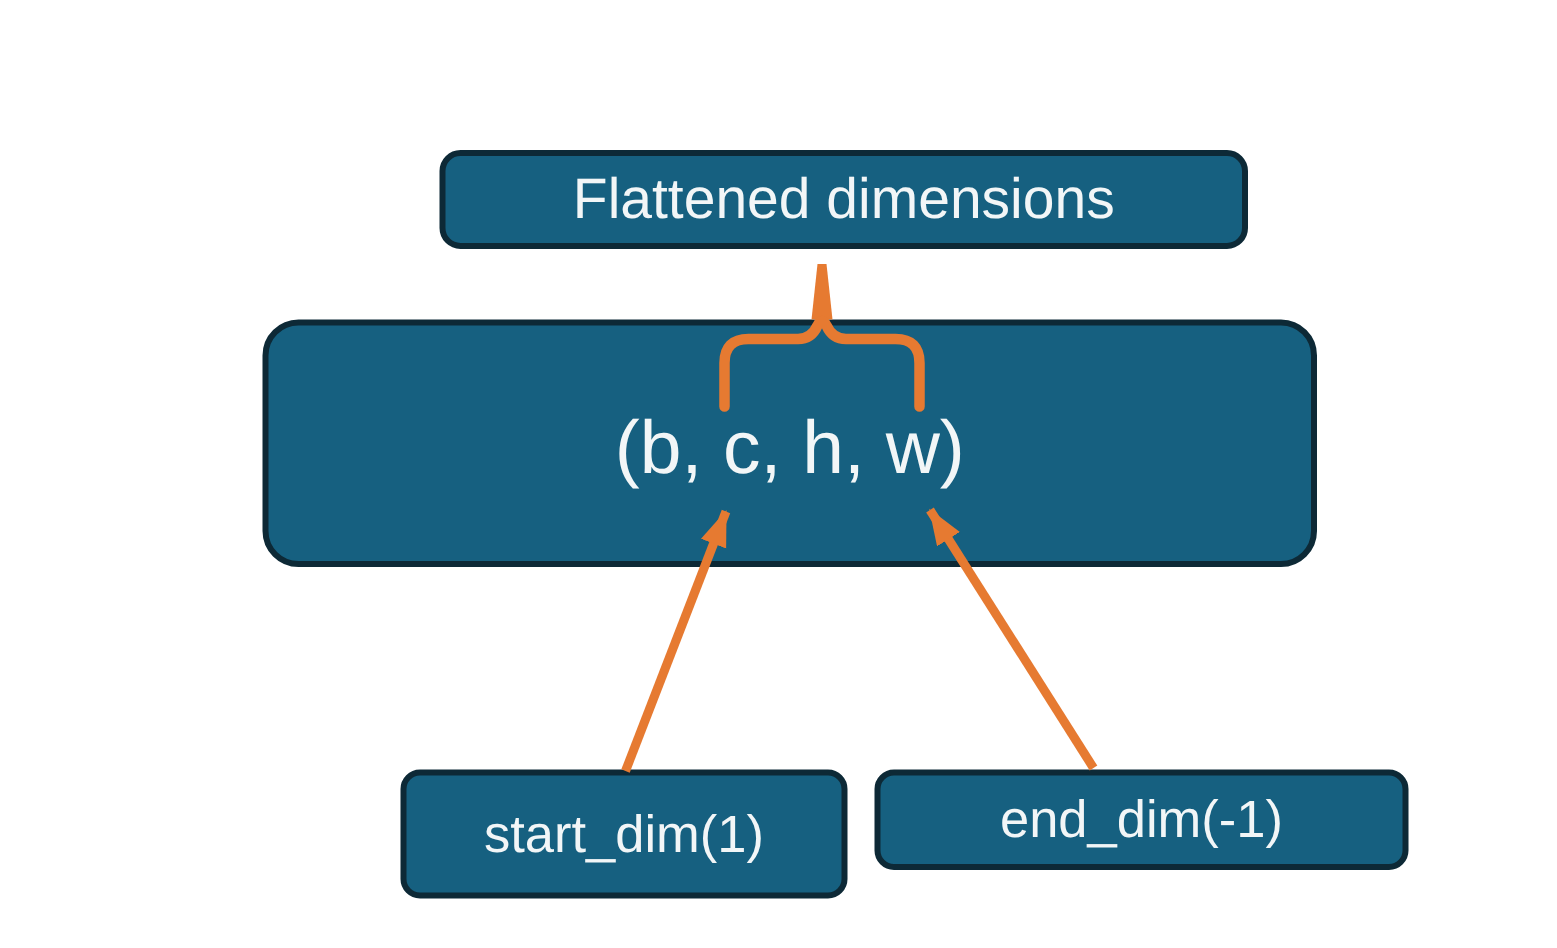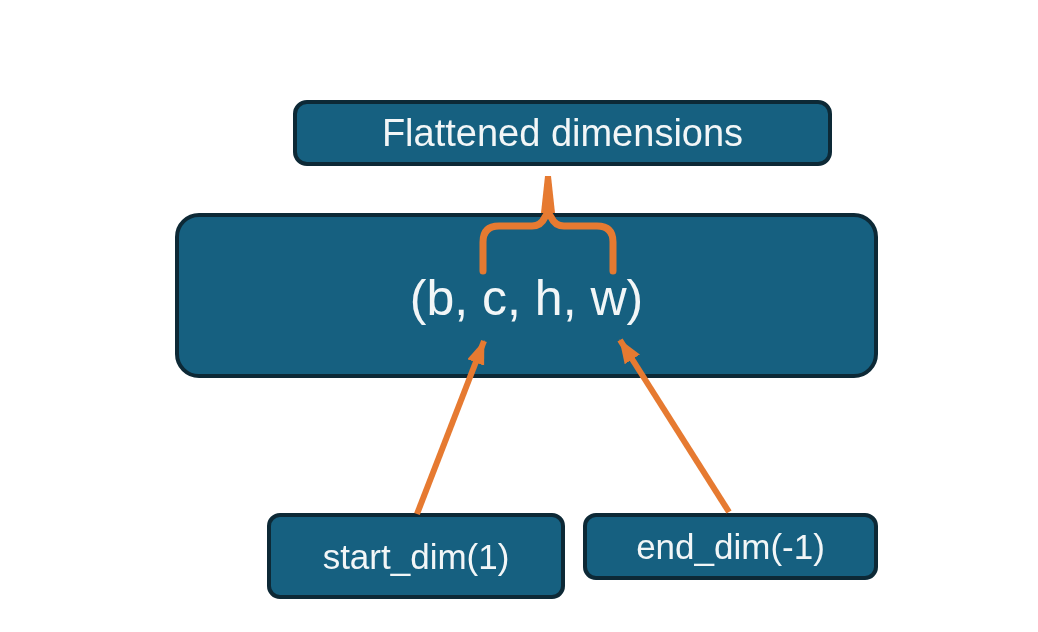--- a/index.html
+++ b/index.html
@@ -47,21 +47,21 @@
   }
   .box-tensor span { margin-top: 4px; }
   .box-start {
     left: 267px; top: 513px;
     width: 298px; height: 86px;
     border-radius: 13px;
     font-size: 35px;
   }
   .box-end {
     left: 583px; top: 513px;
-    width: 295px; height: 67px;
+    width: 356px; height: 67px;
     border-radius: 13px;
     font-size: 35px;
   }
   .overlay {
     position: absolute;
     left: 0; top: 0;
     width: 1038px; height: 632px;
     pointer-events: none;
     z-index: 5;
   }

